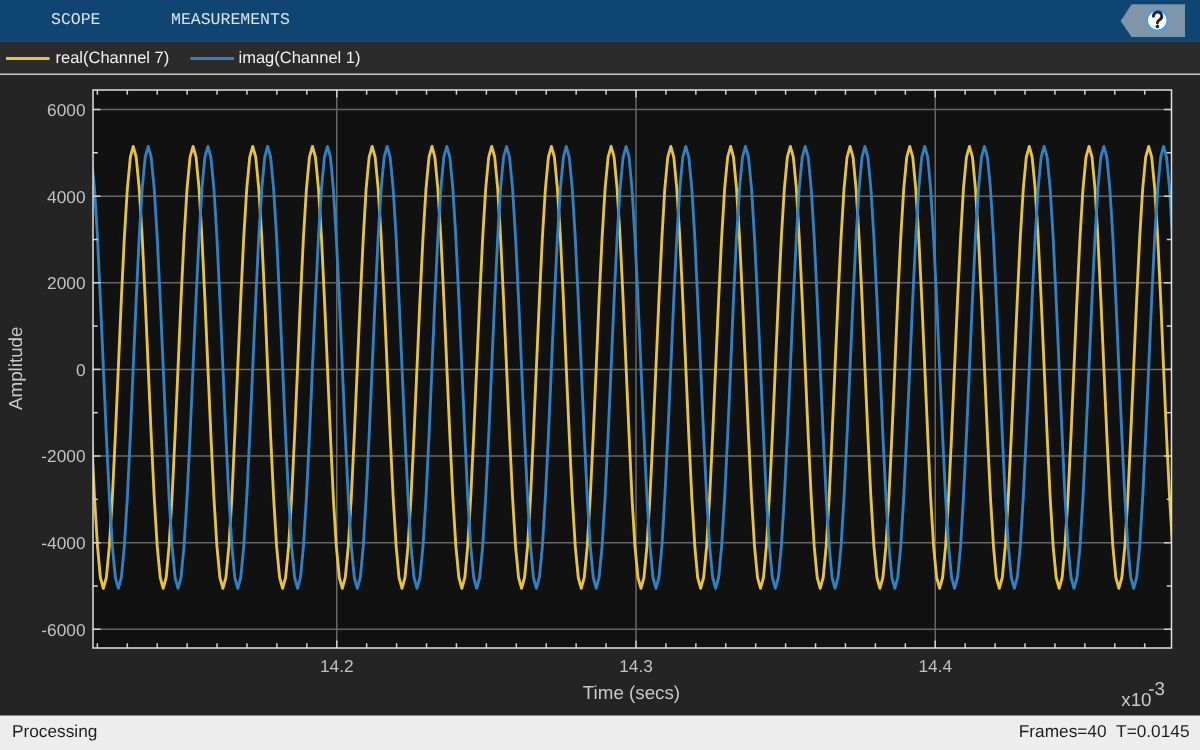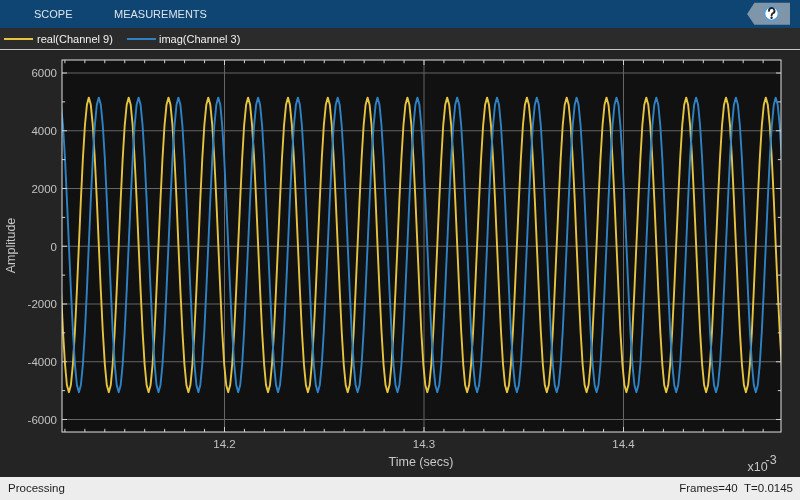--- a/index.html
+++ b/index.html
@@ -1,18 +1,18 @@
 <!DOCTYPE html>
 <html><head><meta charset="utf-8"><style>
   html,body{margin:0;padding:0;}
   body{width:800px;height:500px;overflow:hidden;background:#242424;
        font-family:"Liberation Sans",sans-serif;position:relative;}
   .toolbar{position:absolute;left:0;top:0;width:800px;height:28px;background:#0e4572;}
   .tab{position:absolute;top:0;height:44px;line-height:29px;color:#dbe4ec;
-       font-size:11px;letter-spacing:0px;}
+       font-size:11px;letter-spacing:0px;font-family:Liberation Mono, monospace;}
   .legend{position:absolute;left:0;top:28px;width:800px;height:22px;background:#2b2b2b;
        border-bottom:1px solid #c8c8c8;box-sizing:border-box;}
   .litem{position:absolute;top:0;height:22px;line-height:23px;color:#f2f2f2;font-size:11px;}
   .lline{position:absolute;top:10px;height:2px;width:29px;}
   .status{position:absolute;left:0;top:477px;width:800px;height:35px;background:#ededed;
        color:#1e1e1e;font-size:11.5px;}
   .tl{fill:#c2c2c2;font-size:11.5px;font-family:"Liberation Sans",sans-serif;}
   .al{fill:#c8c8c8;font-size:12.5px;font-family:"Liberation Sans",sans-serif;}
 </style></head>
 <body>
@@ -21,23 +21,23 @@
   <span class="tab" style="left:114px;text-align:center;">MEASUREMENTS</span>
   <svg style="position:absolute;right:10px;top:0;" width="45" height="28" viewBox="0 0 45 28">
     <polygon points="2.1,14 9.4,2.8 45,2.8 45,24.7 9.4,24.7" fill="#7e95aa"></polygon>
     <circle cx="26.5" cy="13.5" r="6.8" fill="#ffffff" stroke="#4b9fe6" stroke-width="1.3"></circle>
     <path d="M 24.0 10.9 A 2.75 2.75 0 1 1 27.9 13.25 Q 26.6 14.1 26.6 15.4" fill="none" stroke="#242424" stroke-width="1.9" stroke-linecap="round"></path>
     <circle cx="26.6" cy="17.7" r="1.2" fill="#242424"></circle>
   </svg>
 </div>
 <div class="legend">
   <div class="lline" style="left:4px;background:#e6c440;"></div>
-  <span class="litem" style="left:37px;">real(Channel 9)</span>
+  <span class="litem" style="left:37px;">real(Channel 7)</span>
   <div class="lline" style="left:127px;background:#2e82c4;"></div>
-  <span class="litem" style="left:159px;">imag(Channel 3)</span>
+  <span class="litem" style="left:159px;">imag(Channel 1)</span>
 </div>
 <svg style="position:absolute;left:0;top:50px;" width="800" height="427" viewBox="0 50 800 427">
   <rect x="0" y="50" width="800" height="427" fill="#242424"></rect>
   <rect x="62.0" y="60.0" width="719.0" height="372.0" fill="#111111"></rect>
   <g stroke="#656565" stroke-width="1">
 <line x1="224.5" y1="60.0" x2="224.5" y2="432.0"></line>
 <line x1="424.0" y1="60.0" x2="424.0" y2="432.0"></line>
 <line x1="623.5" y1="60.0" x2="623.5" y2="432.0"></line>
 <line x1="62.0" y1="73.00" x2="781.0" y2="73.00"></line>
 <line x1="62.0" y1="130.75" x2="781.0" y2="130.75"></line>

